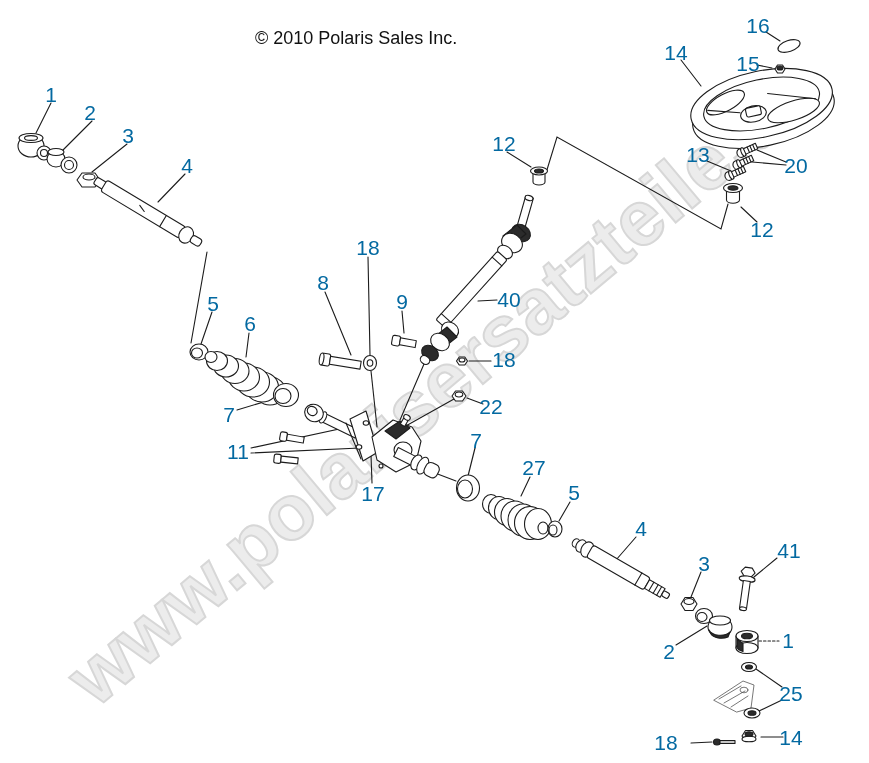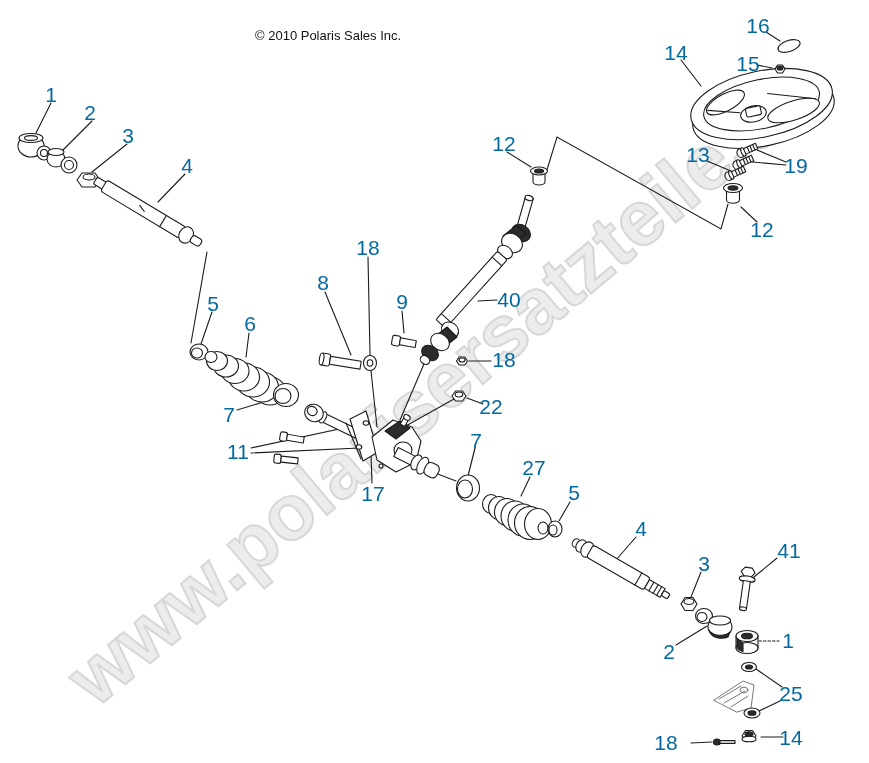--- a/index.html
+++ b/index.html
@@ -26,21 +26,21 @@
     white-space: nowrap;
     color: #ececec;
     -webkit-text-stroke: 2px #d7d7d7;
     z-index: 1;
     user-select: none;
   }
   .copyright {
     position: absolute;
     left: 255px;
     top: 28px;
-    font-size: 13px;
+    font-size: 18px;
     color: #111111;
     z-index: 3;
     white-space: nowrap;
     text-align: right;
   }
   svg.diagram {
     position: absolute;
     left: 0;
     top: 0;
     z-index: 2;
@@ -406,21 +406,21 @@
   <div class="callout" style="left:323px;top:283px">8</div>
   <div class="callout" style="left:402px;top:302px">9</div>
   <div class="callout" style="left:238px;top:452px">11</div>
   <div class="callout" style="left:504px;top:144px">12</div>
   <div class="callout" style="left:762px;top:230px">12</div>
   <div class="callout" style="left:698px;top:155px">13</div>
   <div class="callout" style="left:676px;top:53px">14</div>
   <div class="callout" style="left:748px;top:64px">15</div>
   <div class="callout" style="left:758px;top:26px">16</div>
   <div class="callout" style="left:373px;top:494px">17</div>
-  <div class="callout" style="left:796px;top:166px">19</div>
+  <div class="callout" style="left:796px;top:166px">20</div>
   <div class="callout" style="left:666px;top:743px">18</div>
   <div class="callout" style="left:509px;top:300px">40</div>
   <div class="callout" style="left:504px;top:360px">18</div>
   <div class="callout" style="left:491px;top:407px">22</div>
   <div class="callout" style="left:534px;top:468px">27</div>
   <div class="callout" style="left:789px;top:551px">41</div>
   <div class="callout" style="left:791px;top:694px">25</div>
   <div class="callout" style="left:368px;top:248px">18</div>
   <div class="callout" style="left:476px;top:441px">7</div>
   <div class="callout" style="left:574px;top:493px">5</div>

